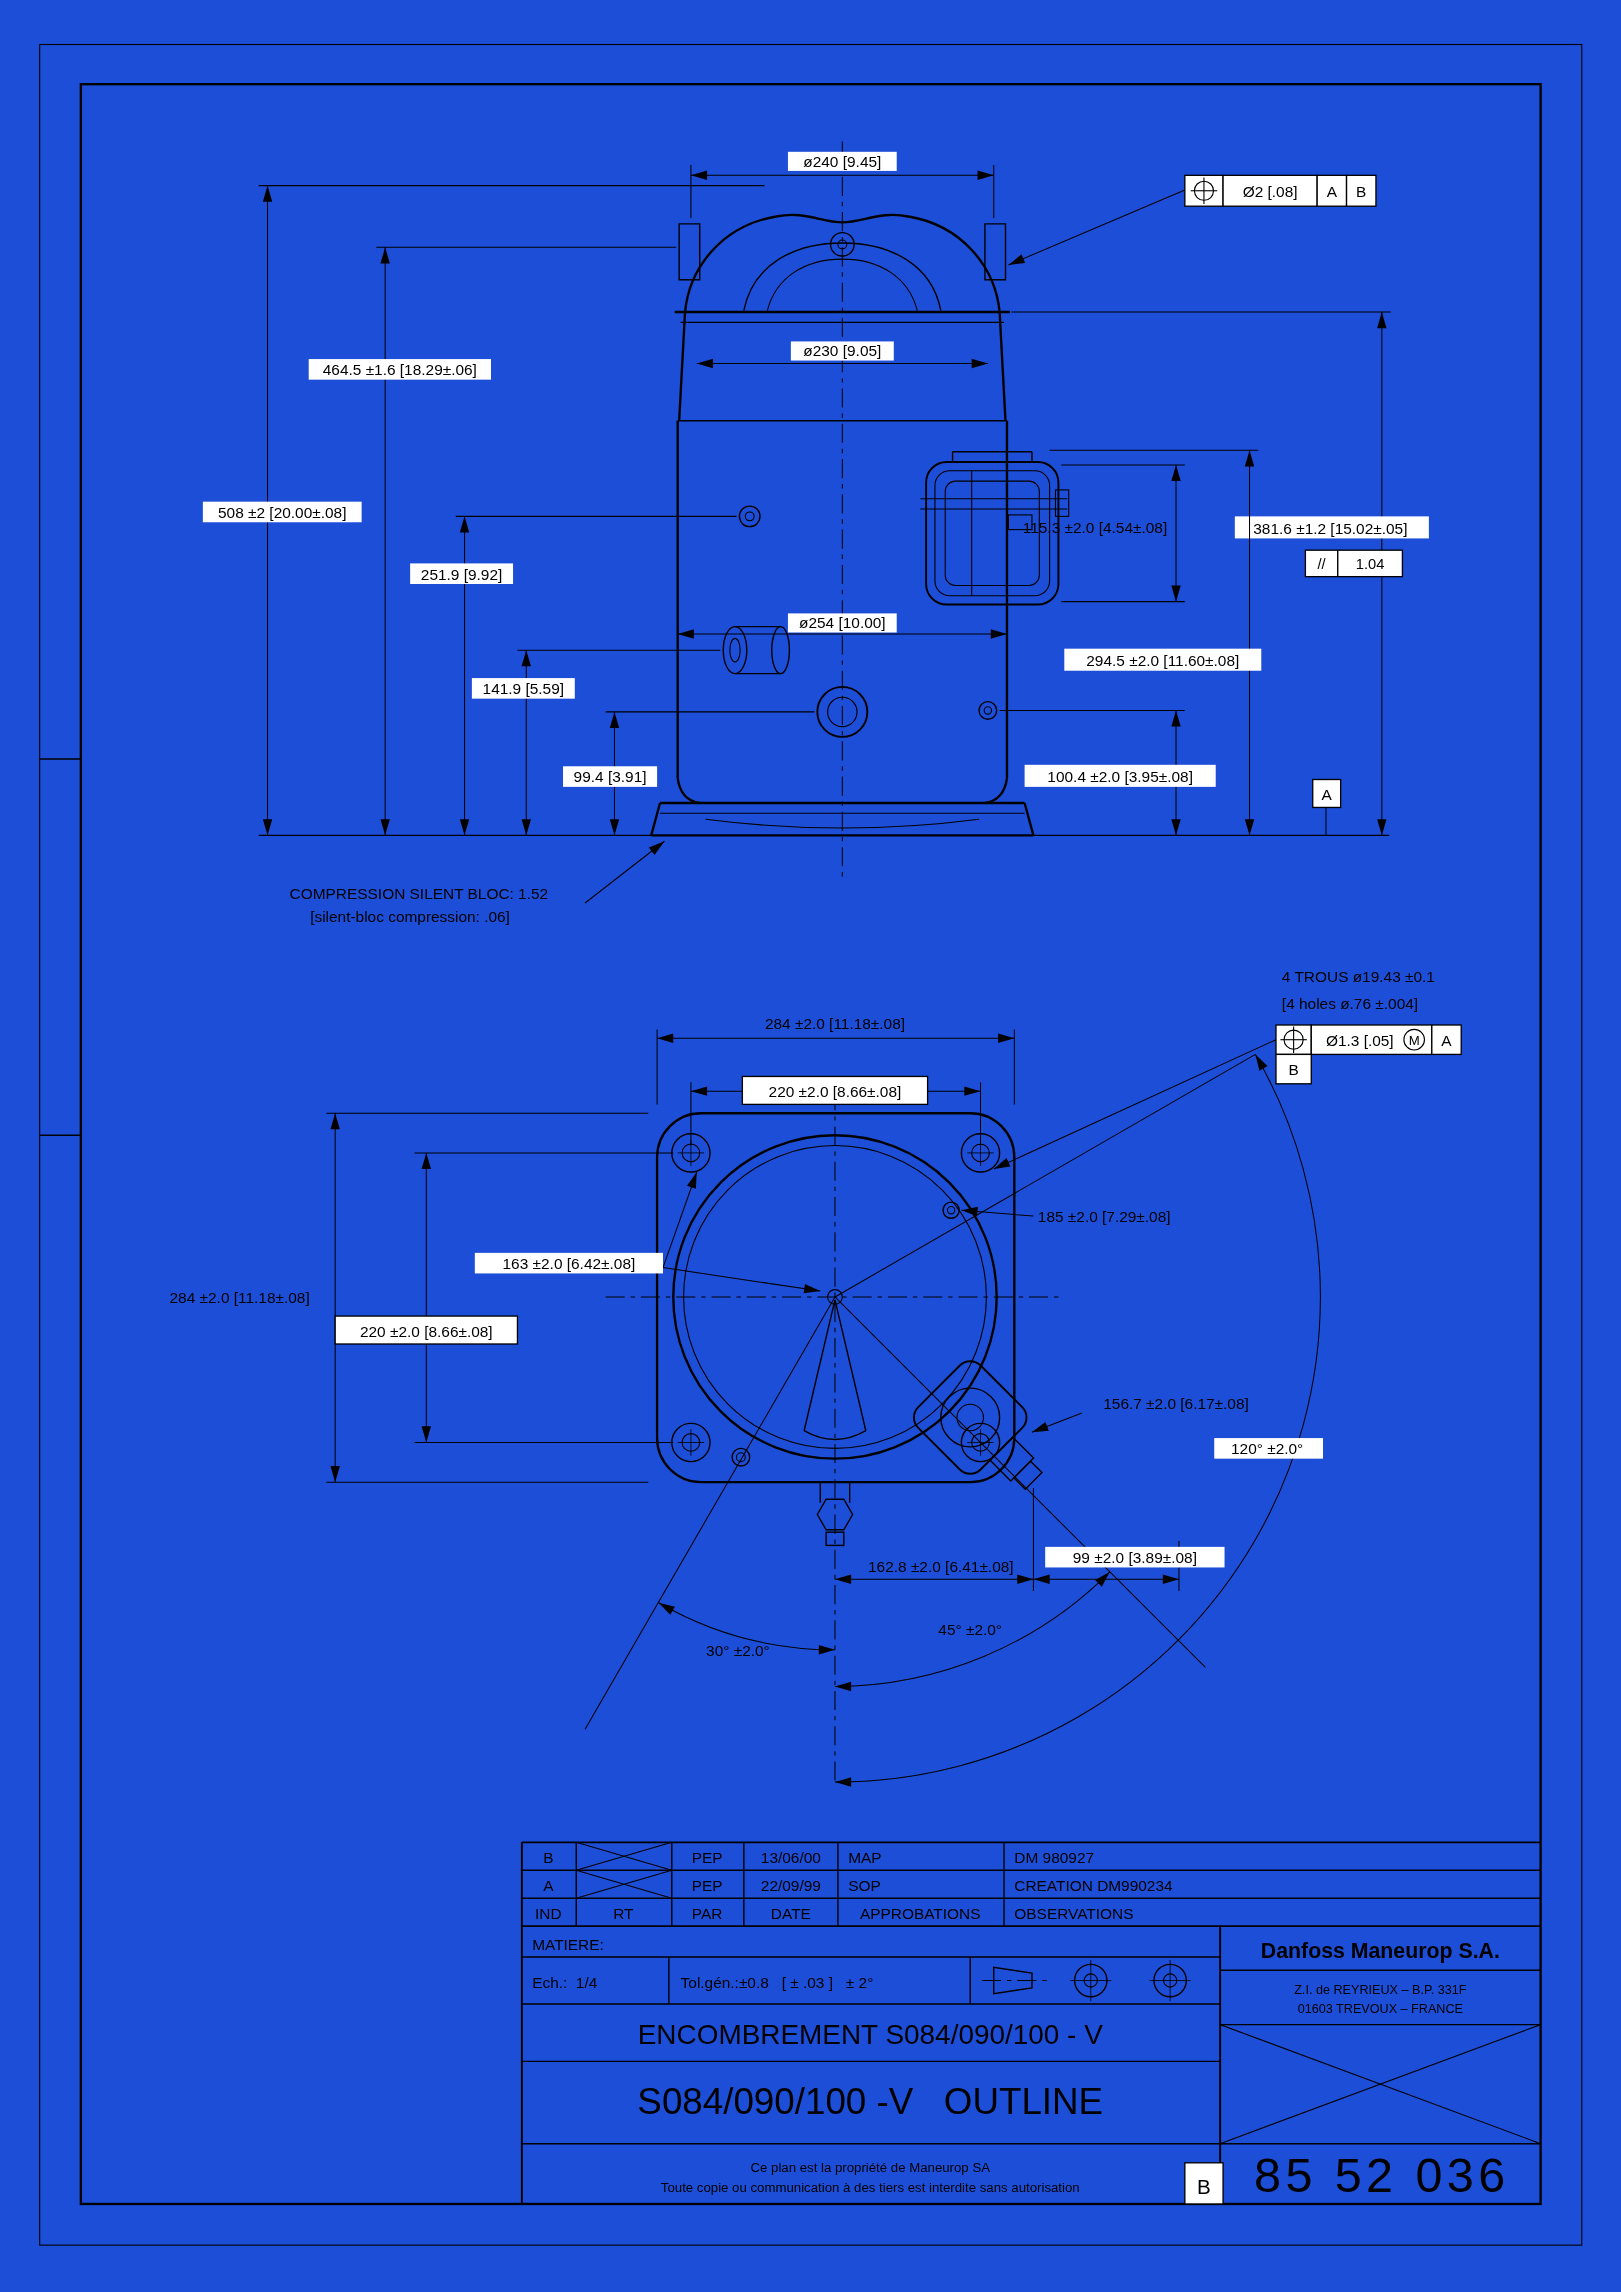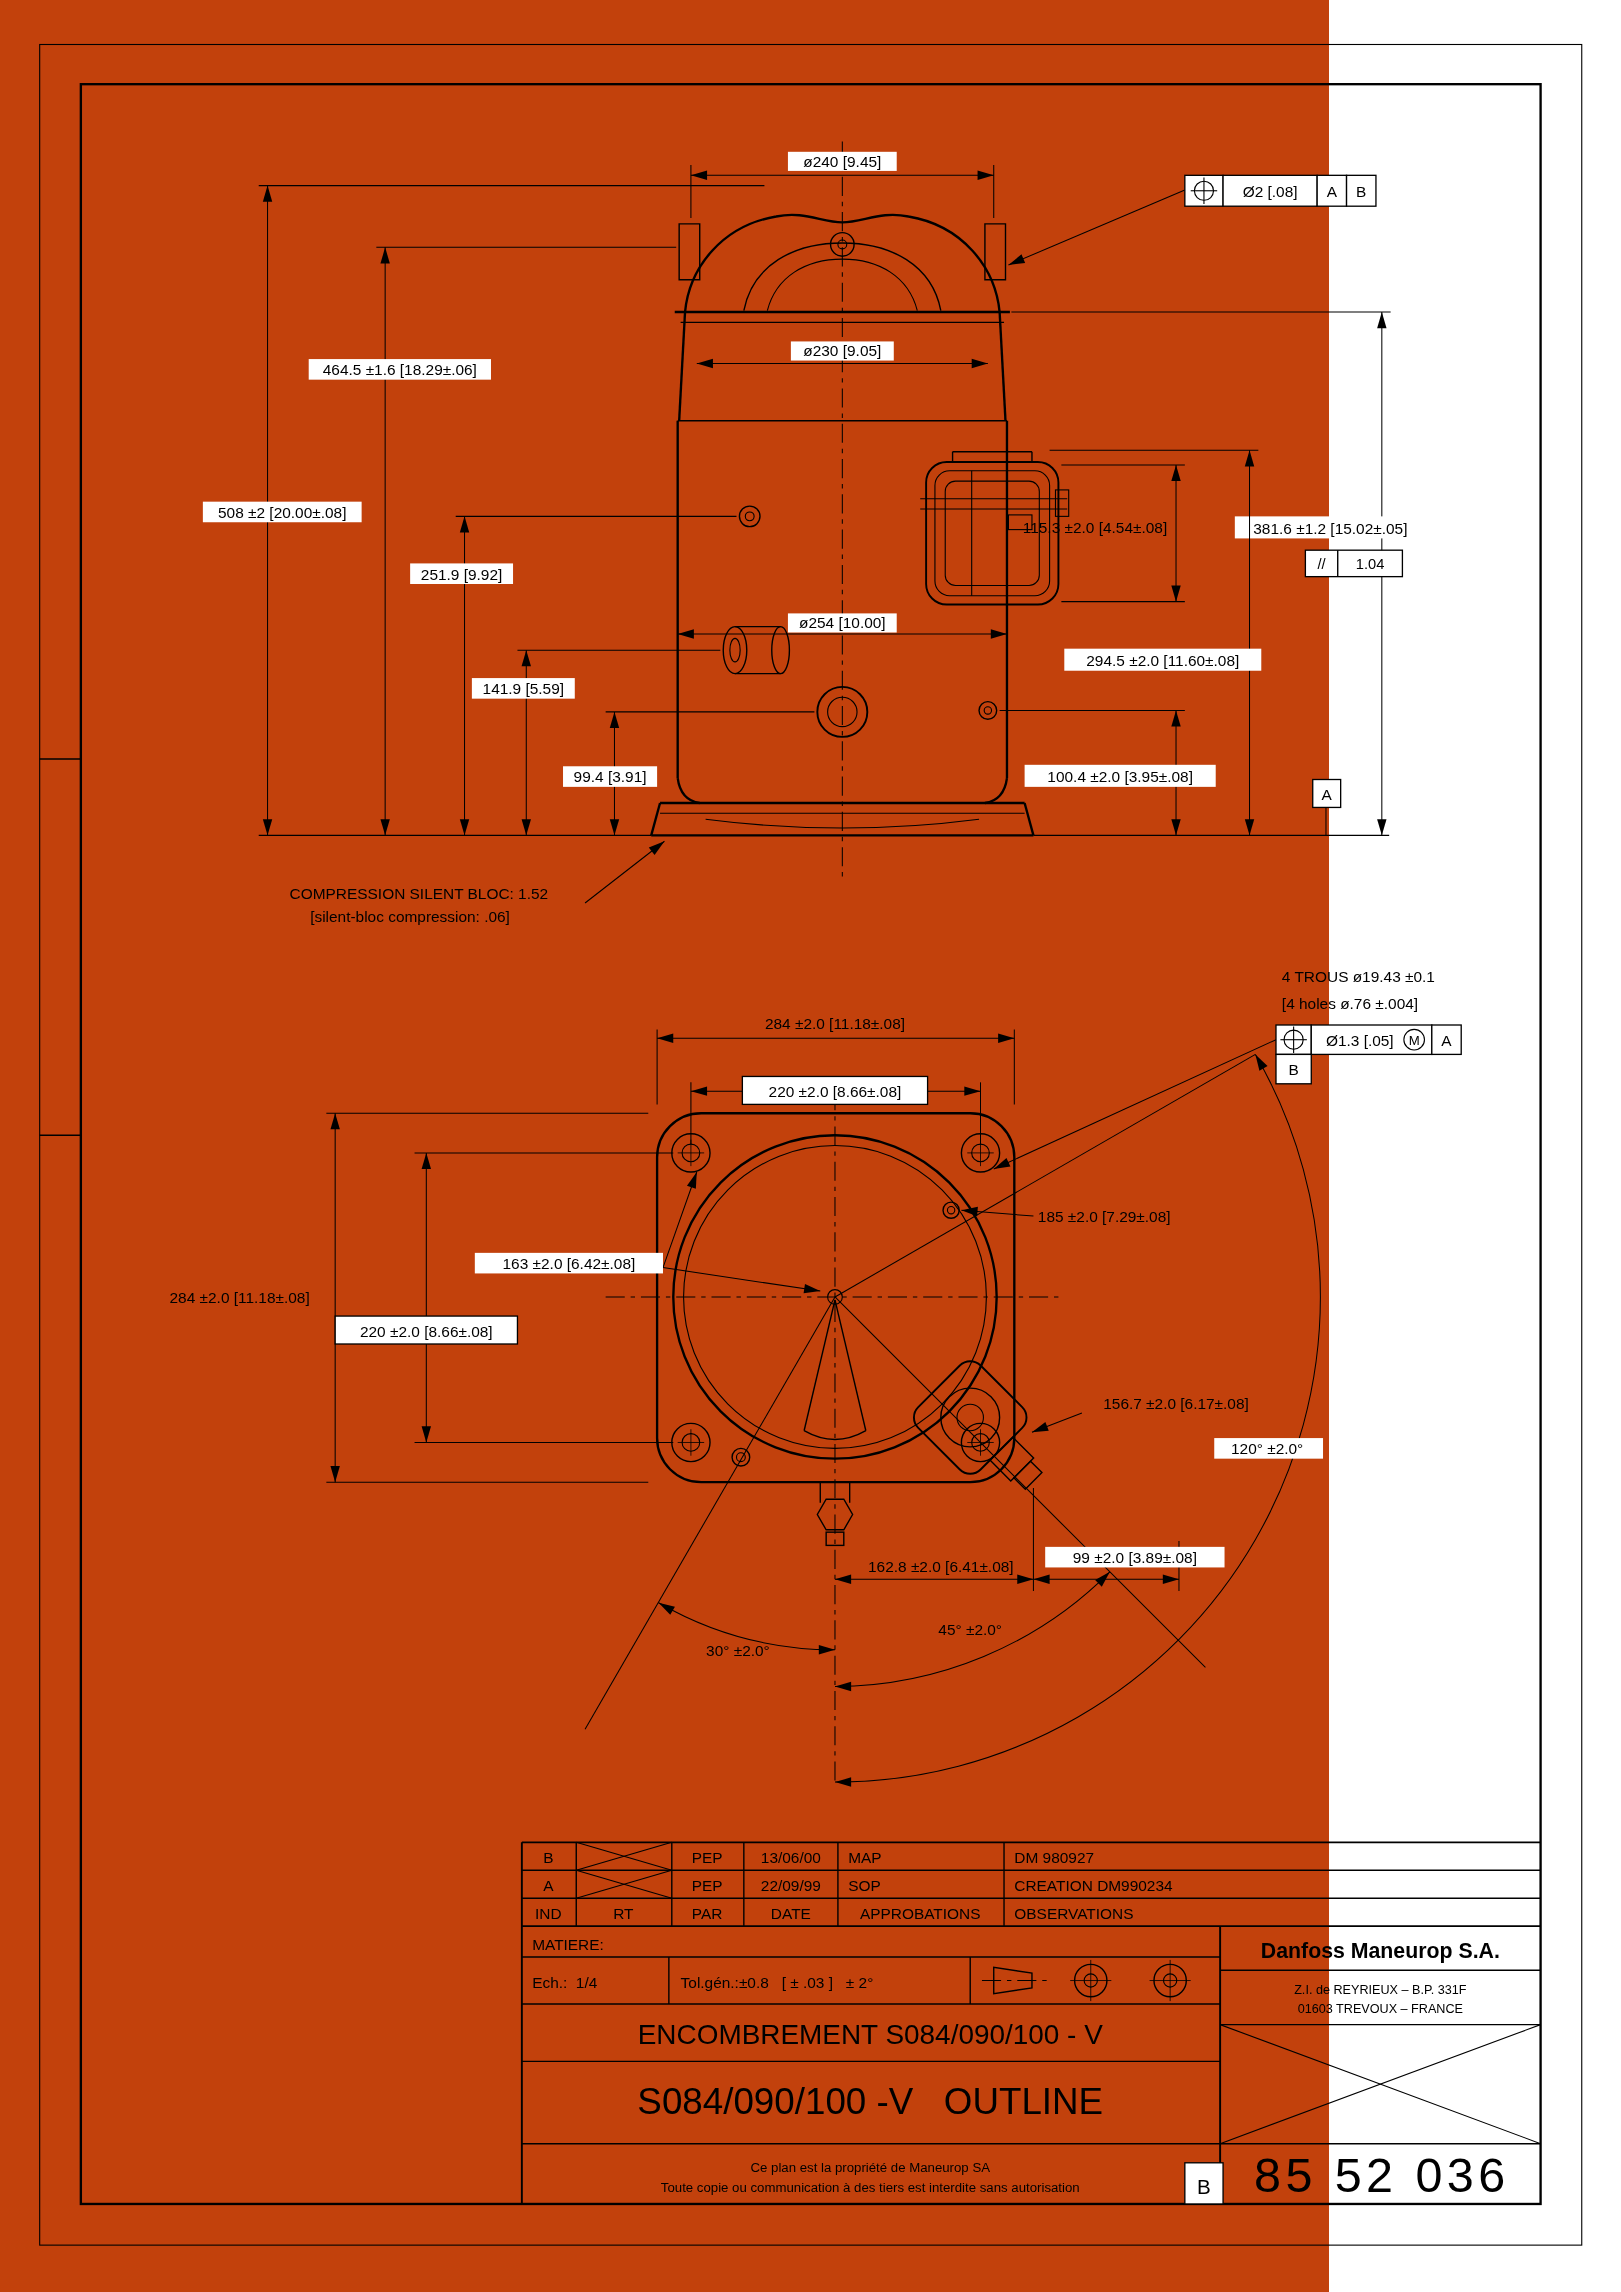--- a/index.html
+++ b/index.html
@@ -1,16 +1,16 @@
 <!DOCTYPE html>
 <html><head>
 <meta charset="utf-8">
 <style>
   html,body{margin:0;padding:0;background:#fff;}
-  #sheet{width:1329px;height:2293px;position:relative;background:#c2410c;}
+  #sheet{width:1621px;height:2293px;position:relative;background:#1d4ed8;}
   svg{display:block;}
   text{font-family:"Liberation Sans","DejaVu Sans",sans-serif;fill:#000;}
   .t{font-size:10.5px;}
   .t9{font-size:9px;}
   .t8{font-size:8.6px;}
   .t10{font-size:10px;}
   .t14{font-size:14px;}
   .big1{font-size:19px;}
   .big2{font-size:25px;}
   .num{font-size:33px;letter-spacing:3px;}

